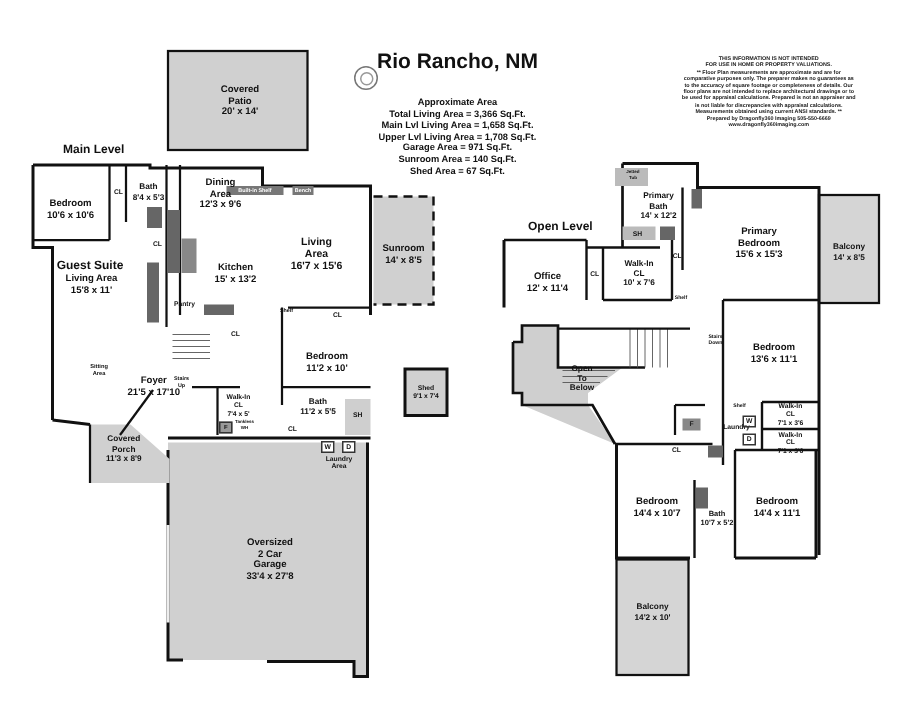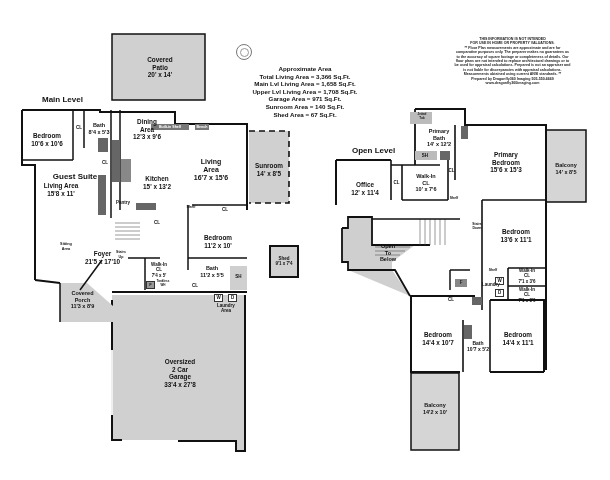--- a/index.html
+++ b/index.html
@@ -14,20 +14,21 @@
   .room.sm{font-size:4.5px;line-height:5.4px;}
   .logo{left:236px;top:44px;width:16px;height:16px;border:1.5px solid #777;border-radius:50%;box-sizing:border-box;}
   .logo:after{content:"";position:absolute;left:3px;top:3px;width:7px;height:7px;border:1px solid #999;border-radius:50%;}
   .compass{left:60px;top:50px;width:6px;height:16px;}
   svg{position:absolute;left:0;top:0;}
 </style>
 </head>
 <body>
 
 <div class="abs title">
+  <div>Rio Rancho, NM</div>
 </div>
 <div class="abs logo"></div>
 <div class="abs areas">
   <div>Approximate Area</div>
   <div>Total Living Area = 3,366 Sq.Ft.</div>
   <div>Main Lvl Living Area = 1,658 Sq.Ft.</div>
   <div>Upper Lvl Living Area = 1,708 Sq.Ft.</div>
   <div>Garage Area = 971 Sq.Ft.</div>
   <div>Sunroom Area = 140 Sq.Ft.</div>
   <div>Shed Area = 67 Sq.Ft.</div>
@@ -175,21 +176,21 @@
 <div class="room sm" style="left:74px;top:125px;width:10px;">CL</div>
 <div class="room" style="left:86px;top:122px;width:26px;font-size:5.5px;line-height:6.5px;">
   <div>Bath</div>
   <div>8'4 x 5'3</div>
 </div>
 <div class="room" style="left:122px;top:118px;width:50px;">
   <div>Dining</div>
   <div>Area</div>
   <div>12'3 x 9'6</div>
 </div>
-<div class="room big" style="left:39px;top:172px;width:72px;">Guest Suite</div>
+<div class="room big" style="left:24px;top:172px;width:72px;">Guest Suite</div>
 <div class="room" style="left:26px;top:182px;width:70px;">
   <div>Living Area</div>
   <div>15'8 x 11'</div>
 </div>
 <div class="room sm" style="left:100px;top:160px;width:10px;">CL</div>
 <div class="room" style="left:132px;top:175px;width:50px;">
   <div>Kitchen</div>
   <div>15' x 13'2</div>
 </div>
 <div class="room sm" style="left:113px;top:200px;width:20px;">Pantry</div>

